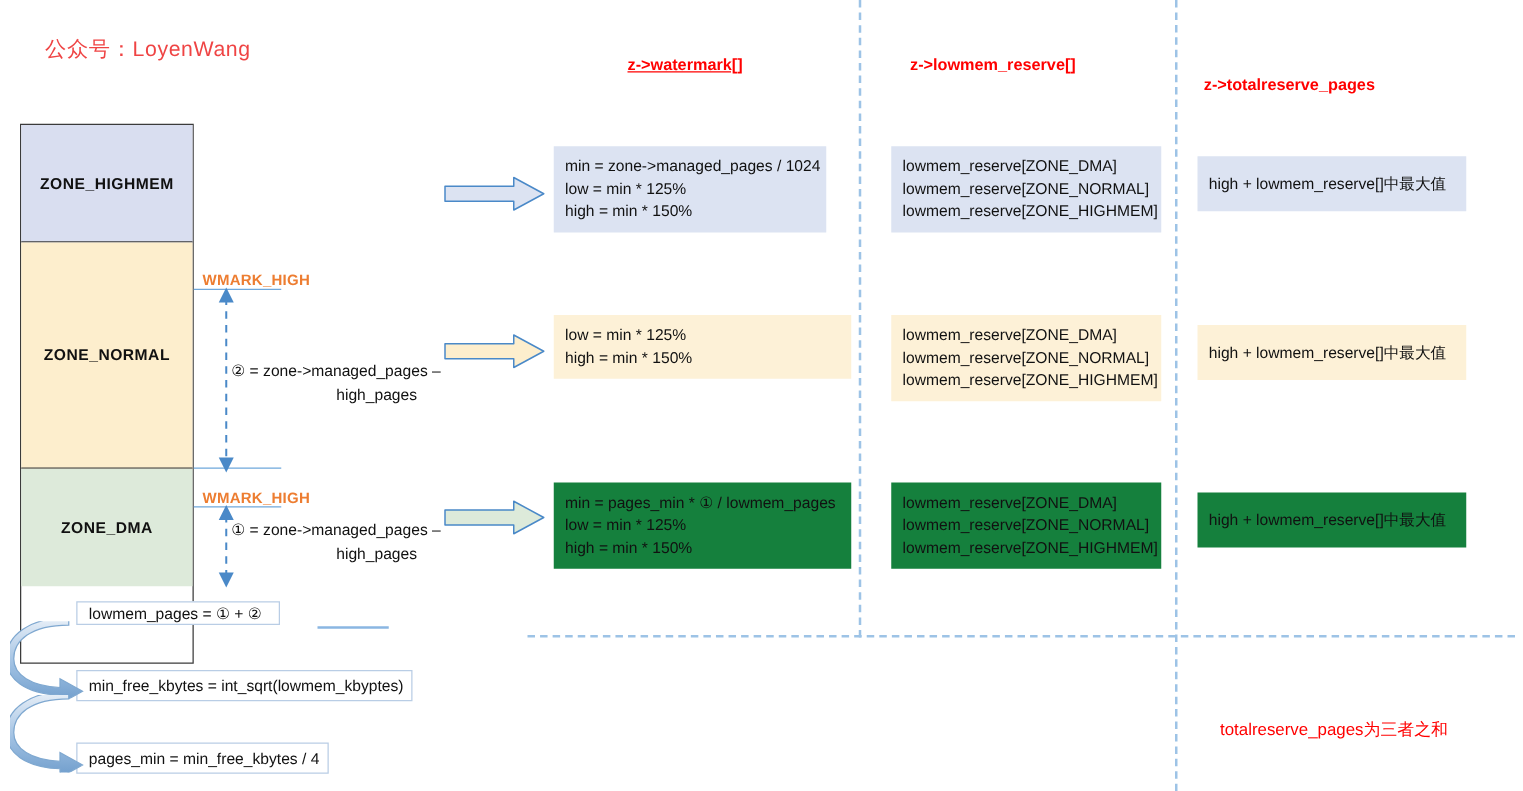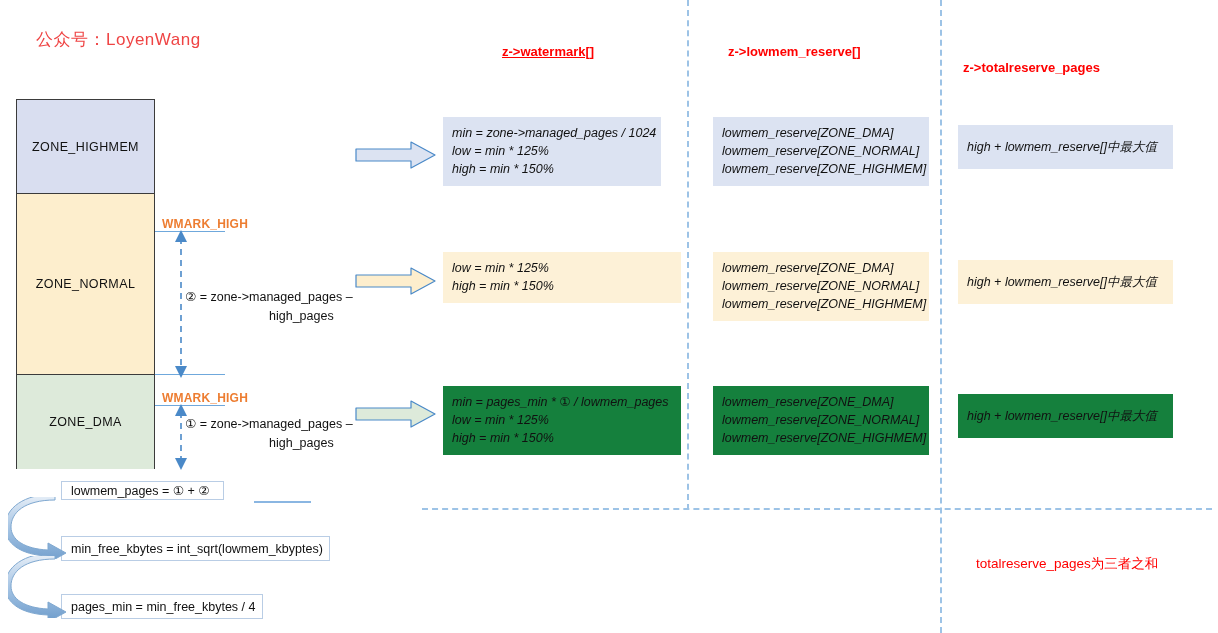--- a/index.html
+++ b/index.html
@@ -23,22 +23,22 @@
   
   .vdash{
     width:0;border-left:2px dashed #9dc3e6;
   }
   .hdash{
     height:0;border-top:2px dashed #9dc3e6;
   }
 
   
   #zone-stack{
-    left:16px;top:99px;width:139px;height:370px;
-    border:1.5px solid #3b3b3b;box-sizing:border-box;
+    left:16px;top:99px;width:139px;height:432px;
+    border:1.5px solid #3b3b3b;box-sizing:border-box;font-weight:bold;
   }
   .zone{
     box-sizing:border-box;width:100%;
     display:flex;align-items:center;justify-content:center;
     font-size:12.5px;color:#111;letter-spacing:.4px;
   }
   #zone-highmem{height:94px;background:#d9def0;border-bottom:1.5px solid #3b3b3b;}
   #zone-normal {height:181px;background:#fdeecd;border-bottom:1.5px solid #3b3b3b;}
   #zone-dma    {height:94px;background:#ddeada;}
 
@@ -57,35 +57,35 @@
   .brace-note{
     font-size:12.5px;color:#111;line-height:19px;white-space:nowrap;
   }
   .brace-note .ind{display:inline-block;}
 
   
   .ibox{
     box-sizing:border-box;padding:7px 9px 8px 9px;
     font-size:12.5px;line-height:18px;color:#111;white-space:nowrap;
   }
-  .ibox div{white-space:nowrap;font-style:italic;}
+  .ibox div{white-space:nowrap;}
   .blue-box {background:#dce3f2;}
   .amber-box{background:#fdf1d7;}
   .green-box{background:#15803d;}
 
   
   .wbox{
     box-sizing:border-box;background:#ffffff;border:1px solid #b9cde5;
     display:flex;align-items:center;padding:0 9px;
     font-size:12.5px;color:#111;white-space:nowrap;
   }
 
   
   #totalreserve-note{
-    font-size:13.5px;color:#ff0000;font-weight:normal;white-space:nowrap;
+    font-size:13.5px;color:#ff0000;font-weight:normal;white-space:nowrap;margin-top:20px;
   }
 
   #short-blue-rule{
     height:0;border-top:2.5px solid #8ab6e2;
   }
 
   .block-arrow{display:block;}
   .curve-arrow{display:block;}
 </style>
 </head>

